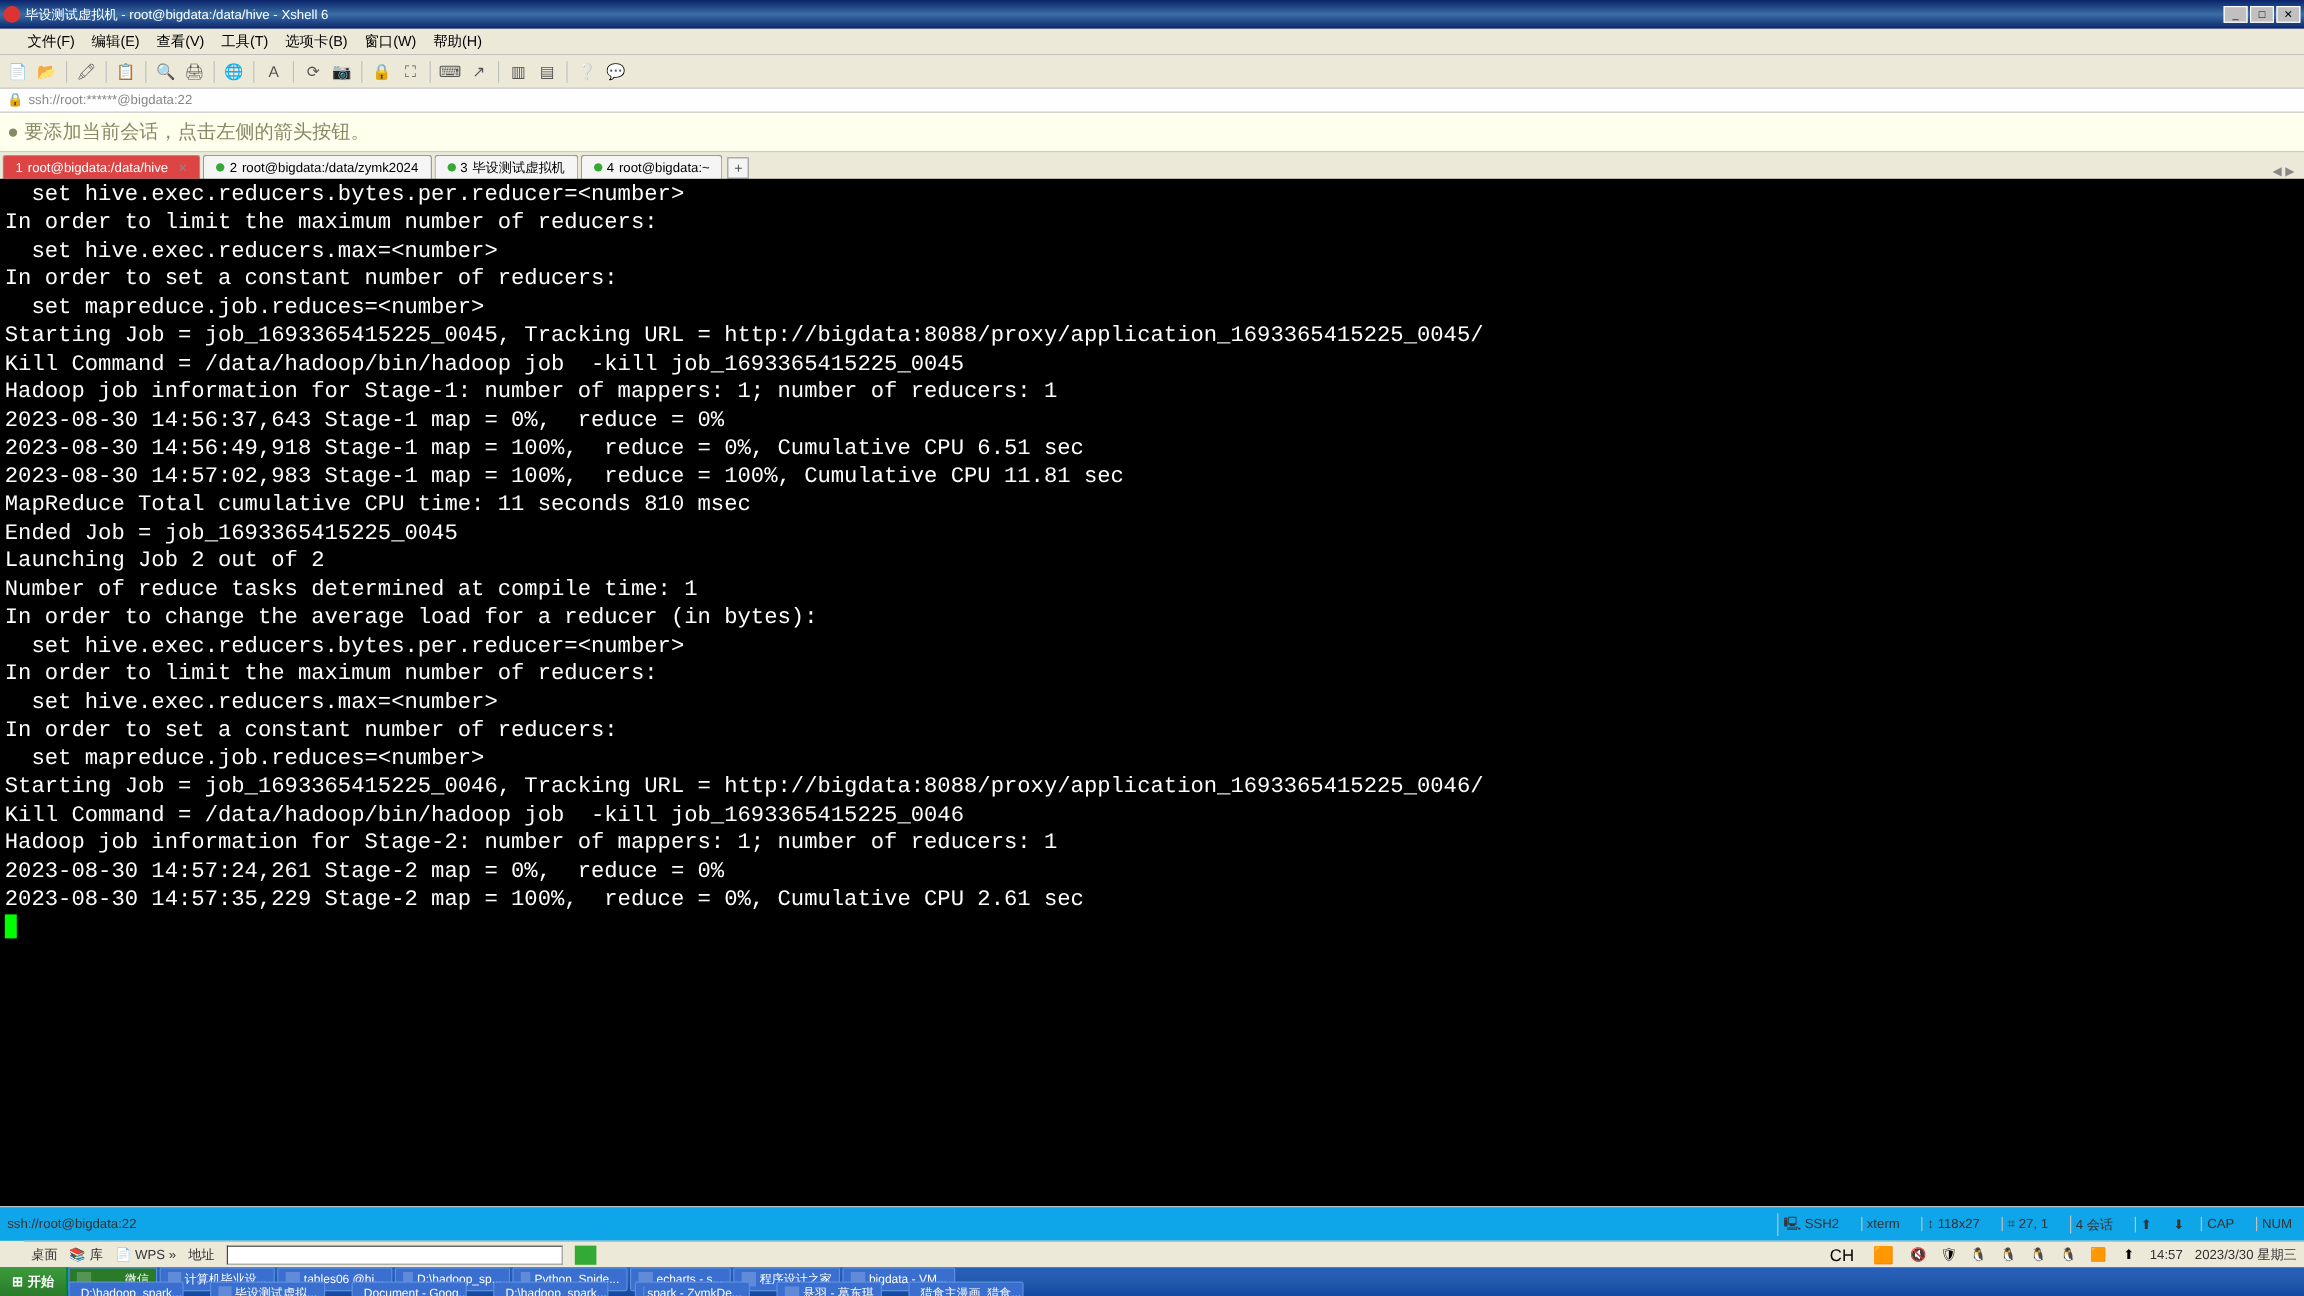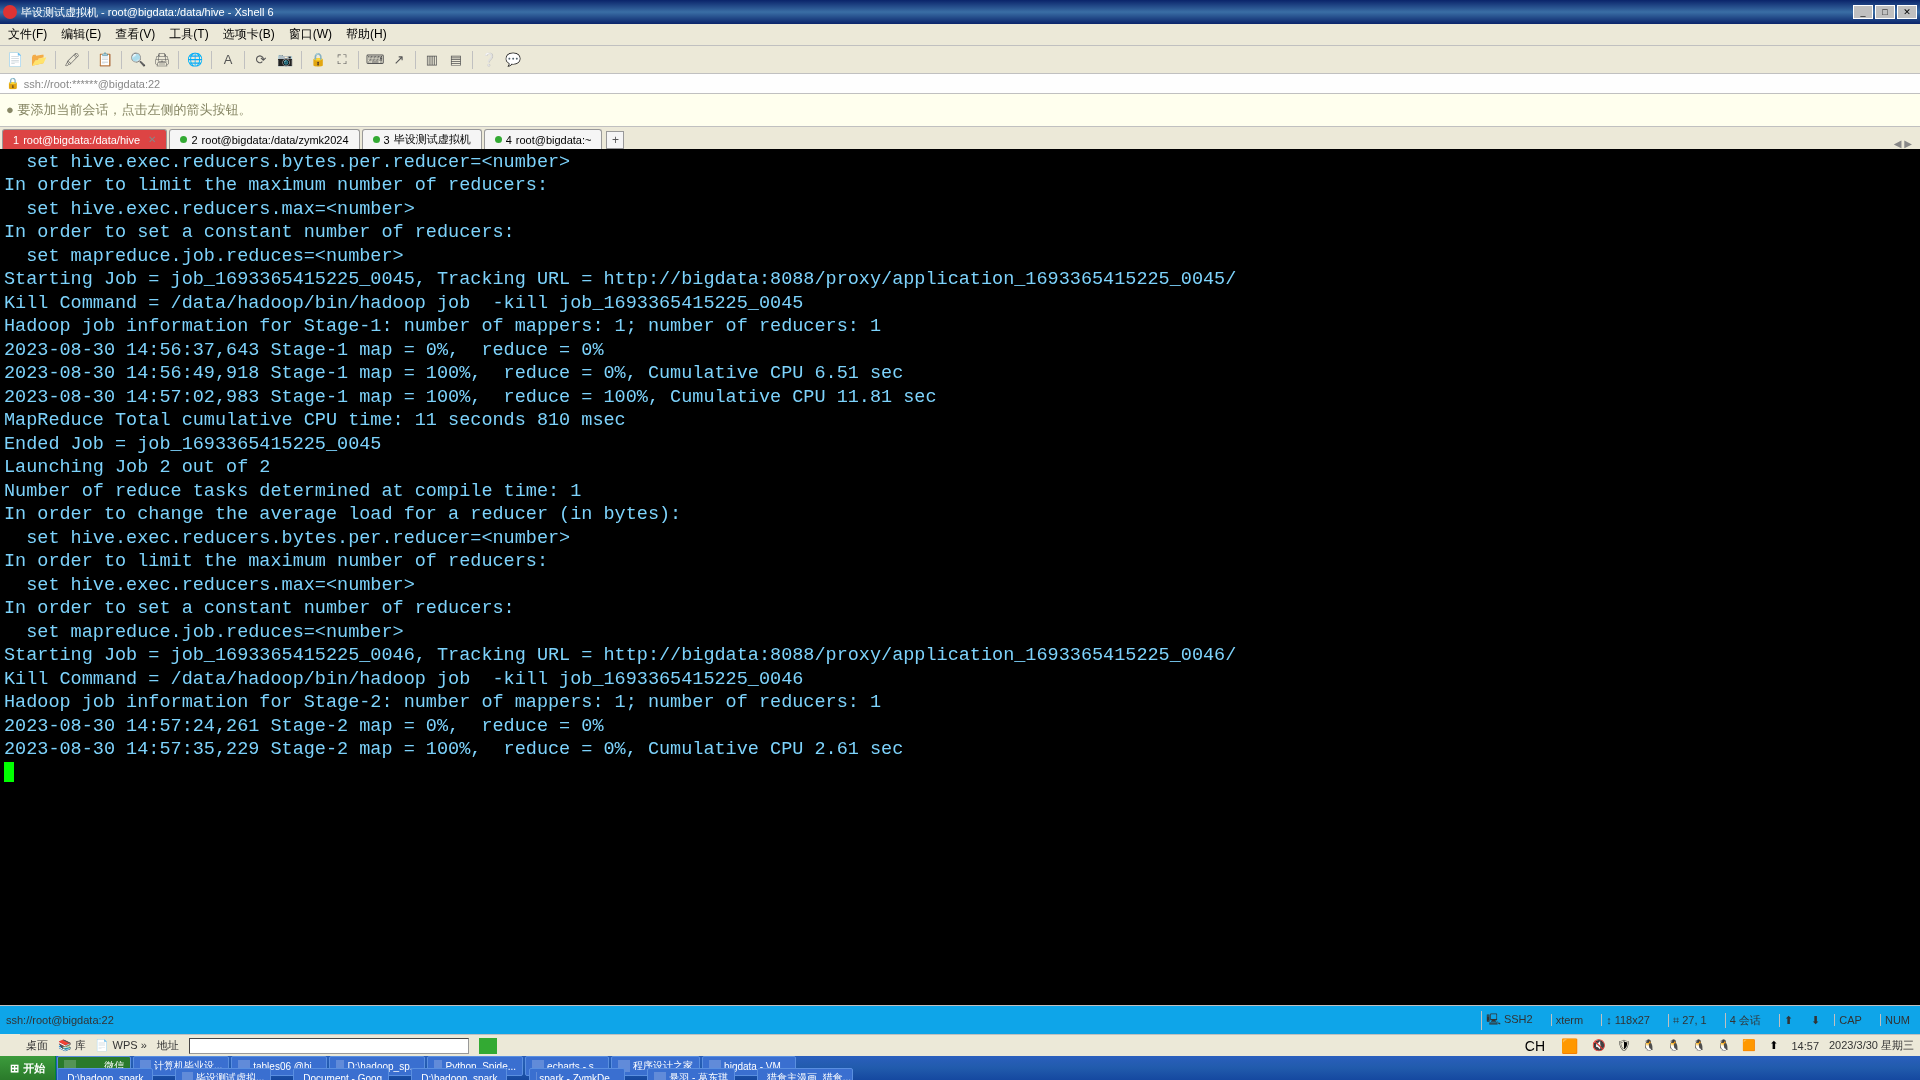--- a/index.html
+++ b/index.html
@@ -28,40 +28,40 @@
 }
 .titlebar .spacer { flex: 1; }
 .titlebar .winbtn {
   width: 20px; height: 14px; background: #c0c0c0; color: #000;
   border: 1px solid #fff; margin-left: 2px; font-size: 9px;
   display: inline-flex; align-items: center; justify-content: center;
   line-height: 1;
 }
 .menubar {
   height: 22px; background: #ece9d8; border-bottom: 1px solid #c0c0c0;
-  display: flex; align-items: flex-start; padding: 0 2px; gap: 2px;
+  display: flex; align-items: flex-start; padding: 0 17px; gap: 2px;
 }
 .menubar .menu-item { padding: 2px 6px; font-size: 12px; }
 .toolbar {
   height: 28px; background: #ece9d8; border-bottom: 1px solid #c0c0c0;
   display: flex; align-items: center; padding: 0 5px; gap: 4px;
 }
 .toolbar .tbtn {
   width: 20px; height: 20px; display: inline-flex;
   align-items: center; justify-content: center; color: #555;
   border: 1px solid transparent; font-size: 13px;
 }
 .toolbar .sep { width: 1px; height: 18px; background: #c0c0c0; margin: 0 2px; }
 .addrbar {
   height: 20px; background: #fefefe; border-bottom: 1px solid #c0c0c0;
   display: flex; align-items: center; padding: 0 6px; font-size: 11px; color: #888;
 }
 .hintbar {
   height: 20px; background: #ffe; border-bottom: 1px solid #c0c0c0;
-  display: flex; align-items: center; padding: 16px 6px; font-size: 13px; color: #886;
+  display: flex; align-items: center; padding: 16px 6px; font-size: 16px; color: #886;
 }
 .tabbar {
   height: 22px; background: #ece9d8; display: flex; align-items: flex-end;
   padding: 0 2px; gap: 0;
 }
 .tabbar .tab {
   height: 20px; padding: 0 10px; display: inline-flex; align-items: center;
   font-size: 11px; border: 1px solid #999; border-bottom: none;
   background: #f5f5f5; border-radius: 3px 3px 0 0; margin-right: 2px;
   gap: 4px;
@@ -73,21 +73,21 @@
 }
 .tabbar .tab .close { font-size: 10px; color: #888; margin-left: 4px; }
 .tabbar .addtab {
   width: 18px; height: 18px; border: 1px solid #999; background: #f5f5f5;
   display: inline-flex; align-items: center; justify-content: center;
   font-size: 12px; color: #555; margin-left: 2px;
 }
 .tabbar .tabspacer { flex: 1; }
 .tabbar .tabarrows { font-size: 10px; color: #888; padding: 0 6px; }
 .terminal {
-  flex: 1; background: #000; color: #7dd3fc; font-family: "Consolas","Courier New",monospace;
+  flex: 1; background: #000; color: #ffffff; font-family: "Consolas","Courier New",monospace;
   font-size: 18.5px; line-height: 1.27; padding: 2px 4px; white-space: pre;
   overflow: hidden; position: relative;
 }
 .terminal .cursor {
   display: inline-block; width: 10px; height: 20px; background: #0f0;
 }
 .statusbar {
   height: 18px; background: #0ea5e9; border-top: 1px solid #c0c0c0;
   display: flex; align-items: center; padding: 14px 6px; font-size: 11px;
   color: #333; gap: 14px;

